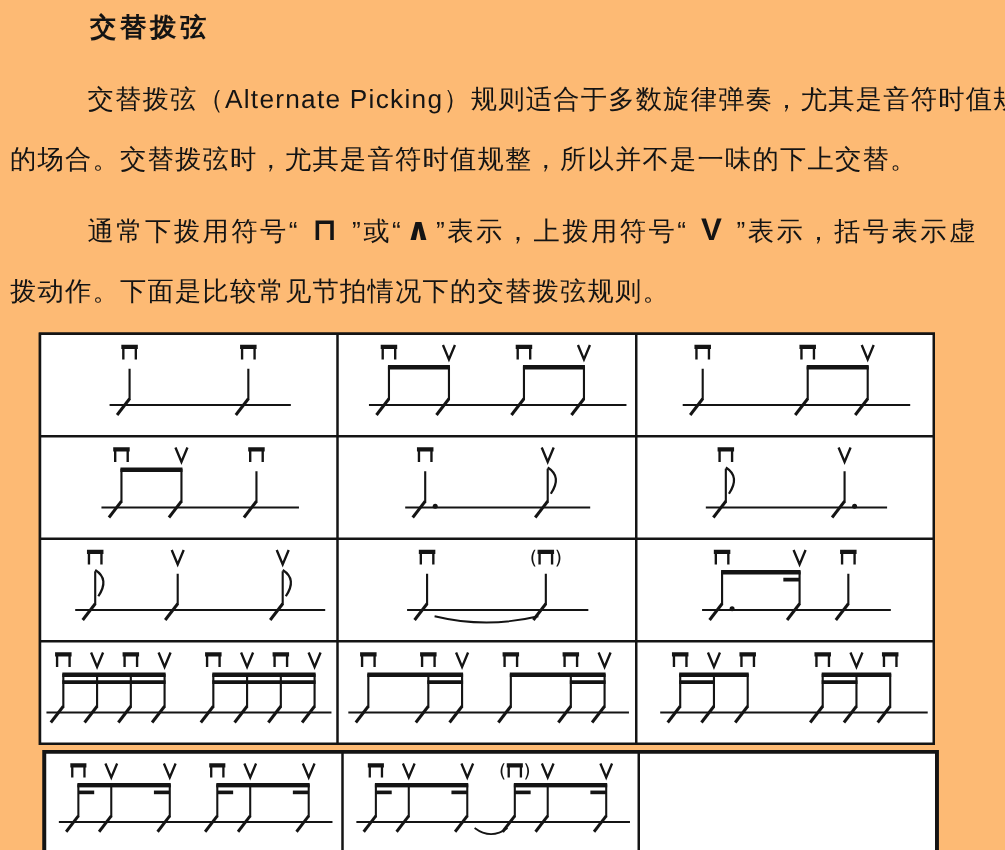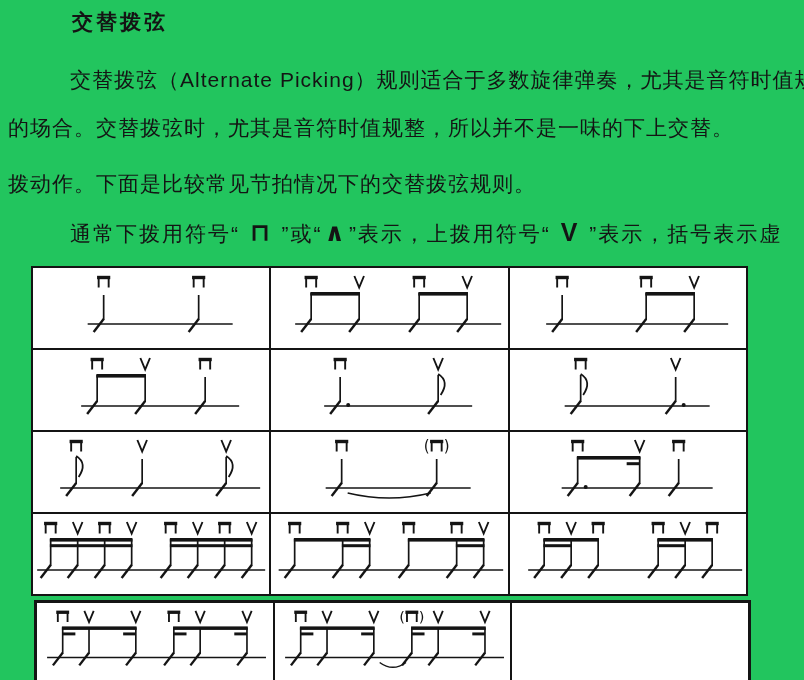--- a/index.html
+++ b/index.html
@@ -1,16 +1,16 @@
 <!DOCTYPE html>
 <html><head>
 <meta charset="utf-8">
 <style>
   html,body{margin:0;padding:0;background:#ffffff;}
-  .page{position:relative;width:804px;height:680px;background:#22c55e;color:#141414;
+  .page{position:relative;width:804px;height:680px;background:#fdba74;color:#141414;
         font-family:"Liberation Sans","DejaVu Sans",sans-serif;overflow:hidden;}
   .title{font-size:21px;font-weight:bold;margin:8px 0 0 72px;letter-spacing:3px;}
   .textblock{margin:20px 6px 0 8px;font-size:21px;}
   .textblock.second{margin-top:8px;}
   .tline{line-height:48px;white-space:nowrap;letter-spacing:1px;}
   .tline.indent{padding-left:62px;}
   .tline.wide{letter-spacing:2px;}
   .pick-sym{font-size:25px;font-weight:bold;padding:0 2px;}
   .ntable{display:grid;grid-template-columns:repeat(3,1fr);gap:2px;background:#141414;
           border:2px solid #141414;width:713px;}
@@ -25,22 +25,22 @@
 
 <div class="page">
   <div class="title">交替拨弦</div>
 
   <div class="textblock">
     <div class="tline indent">交替拨弦（Alternate Picking）规则适合于多数旋律弹奏，尤其是音符时值规整</div>
     <div class="tline">的场合。交替拨弦时，尤其是音符时值规整，所以并不是一味的下上交替。</div>
   </div>
 
   <div class="textblock second">
+    <div class="tline indent wide" id="p2l1"><span>通常下拨用符号“ </span><span class="pick-sym">⊓</span><span> ”或“</span><span class="pick-sym">∧</span><span>”表示，上拨用符号“ </span><span class="pick-sym">V</span><span> ”表示，括号表示虚</span></div>
     <div class="tline">拨动作。下面是比较常见节拍情况下的交替拨弦规则。</div>
-    <div class="tline indent wide" id="p2l1"><span>通常下拨用符号“ </span><span class="pick-sym">⊓</span><span> ”或“</span><span class="pick-sym">∧</span><span>”表示，上拨用符号“ </span><span class="pick-sym">V</span><span> ”表示，括号表示虚</span></div>
   </div>
 
   <div class="ntable main" id="main-table">
       <div class="ncell">
         <svg viewBox="0 0 236 80" preserveAspectRatio="xMidYMid meet">
           <path d="M54.5 56H199.5" stroke="#141414" stroke-width="1.5"></path>
           <path d="M60.5 64L70.5 51" stroke="#141414" stroke-width="2.4"></path>
           <path d="M70.5 52V27" stroke="#141414" stroke-width="1.7"></path>
           <path d="M65.5 19.5V9.5M75.5 9.5V19.5" stroke="#141414" stroke-width="1.9"></path>
           <path d="M63.9 9.5H77.1" stroke="#141414" stroke-width="3.4"></path>

